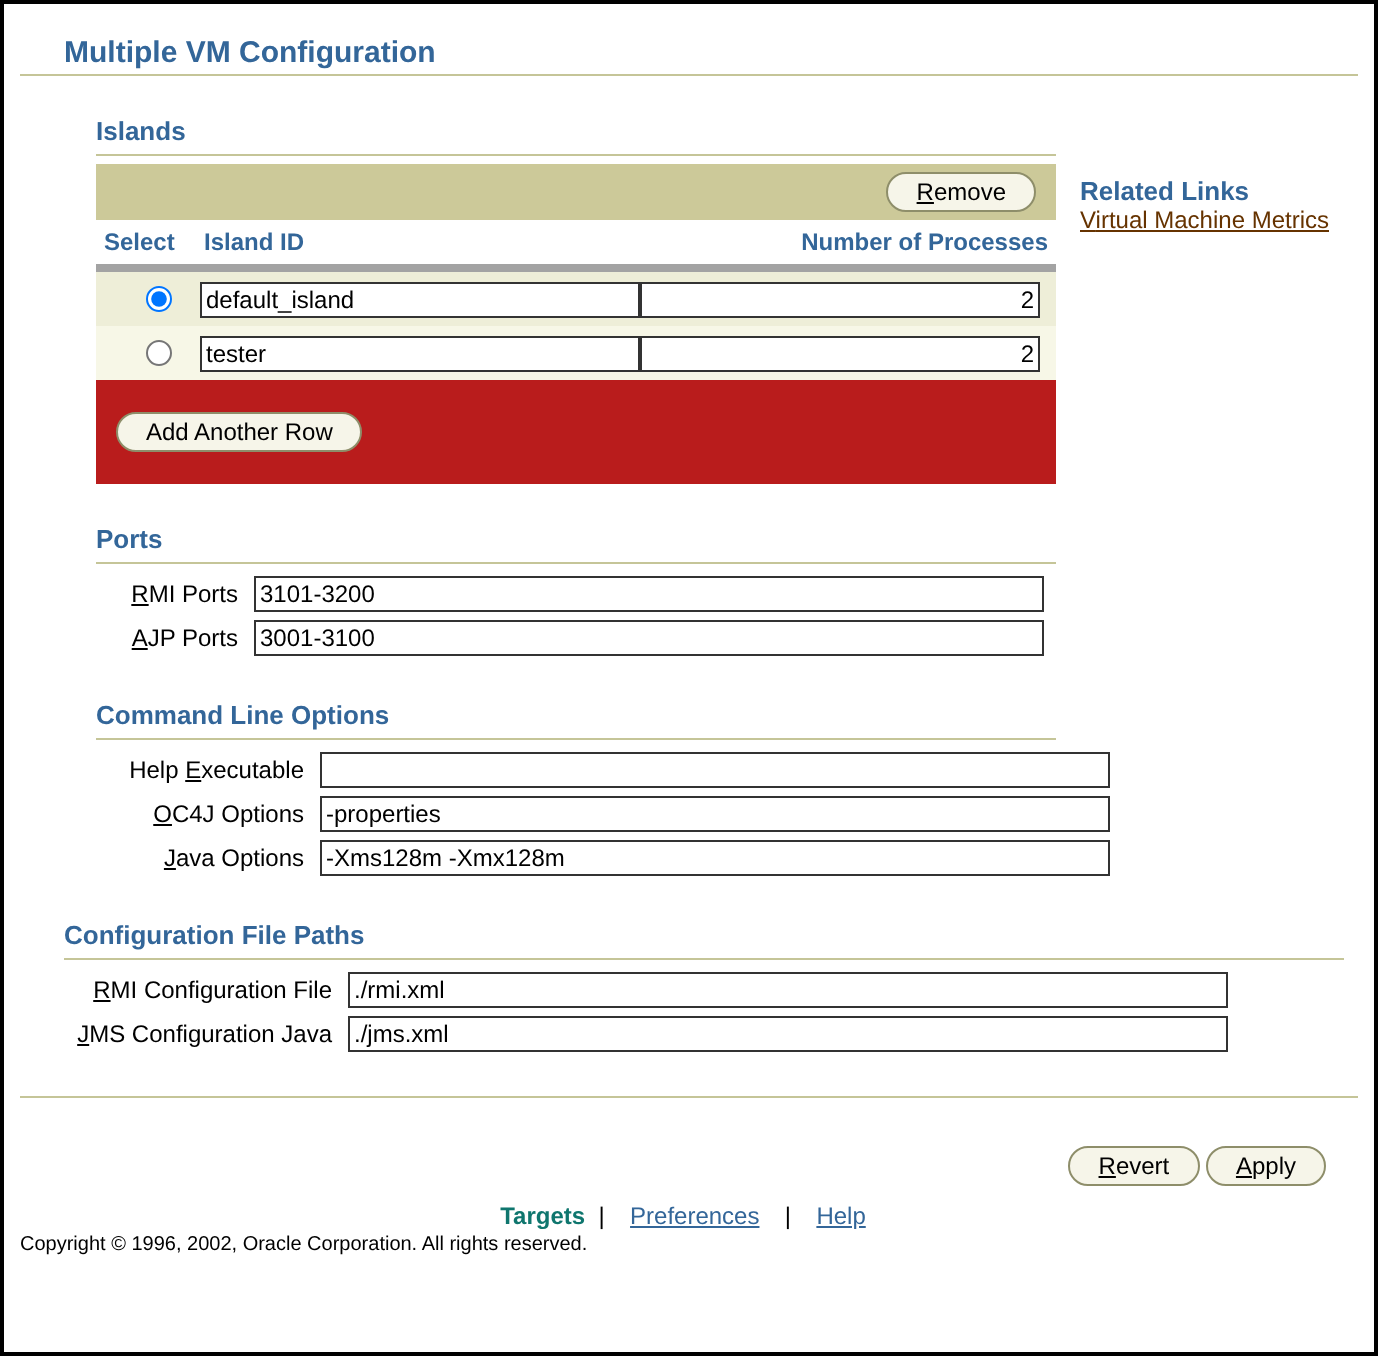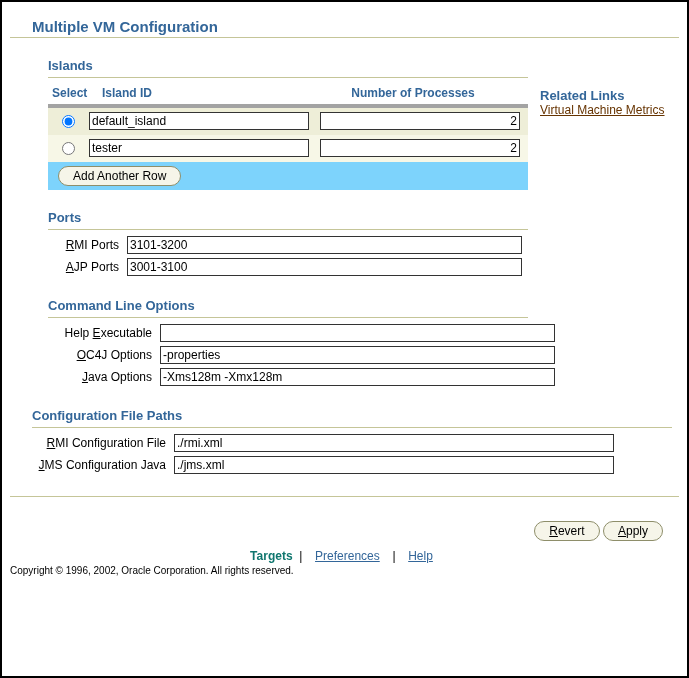--- a/index.html
+++ b/index.html
@@ -69,26 +69,26 @@
     border-bottom: 4px solid #a3a3a3;
   }
   .thead div {
     color: #336699;
     font-weight: bold;
     font-size: 12px;
     padding: 4px 4px;
   }
   .th-select { width: 50px; }
   .th-island { width: 200px; }
-  .th-num { flex: 1; text-align: center; }
+  .th-num { flex: 1; text-align: right; }
   .trow {
     display: flex;
     background: #eeeed8;
+    align-items: center;
     padding: 4px 8px;
-    gap: 11px;
   }
   .trow:nth-child(even) { background: #f7f7e7; }
   .td-select { width: 50px; text-align: center; }
   .td-island { width: 240px; }
   .td-island input {
     width: 220px;
     border: 1px solid #333;
     font-size: 12px;
     height: 18px;
     padding: 0 2px;
@@ -98,22 +98,22 @@
   .td-num input {
     width: 200px;
     border: 1px solid #333;
     font-size: 12px;
     height: 18px;
     text-align: right;
     padding: 0 2px;
     font-family: inherit;
   }
   .addrow {
-    background: #7dd3fc;
-    padding: 4px 10px;
+    background: #b91c1c;
+    padding: 16px 10px;
   }
   .related {
     margin-left: 12px;
     margin-top: 6px;
   }
   .related-title {
     color: #336699;
     font-weight: bold;
     font-size: 13px;
   }
@@ -169,20 +169,23 @@
 <body>
 
 <div class="page-title">Multiple VM Configuration</div>
 <hr class="hr-gold">
 
 <div class="section-title">Islands</div>
 <hr class="hr-small">
 
 <div class="islands-wrap">
   <div class="islands-table">
+    <div class="tbar">
+      <button class="btn"><span class="accesskey">R</span><span>emove</span></button>
+    </div>
     <div class="thead">
       <div class="th-select">Select</div>
       <div class="th-island">Island ID</div>
       <div class="th-num">Number of Processes</div>
     </div>
     <div id="rows">
         <div class="trow">
           <div class="td-select"><input type="radio" name="sel" checked="" style=""></div>
           <div class="td-island"><input type="text" value="default_island" style=""></div>
           <div class="td-num"><input type="text" value="2" style=""></div>

